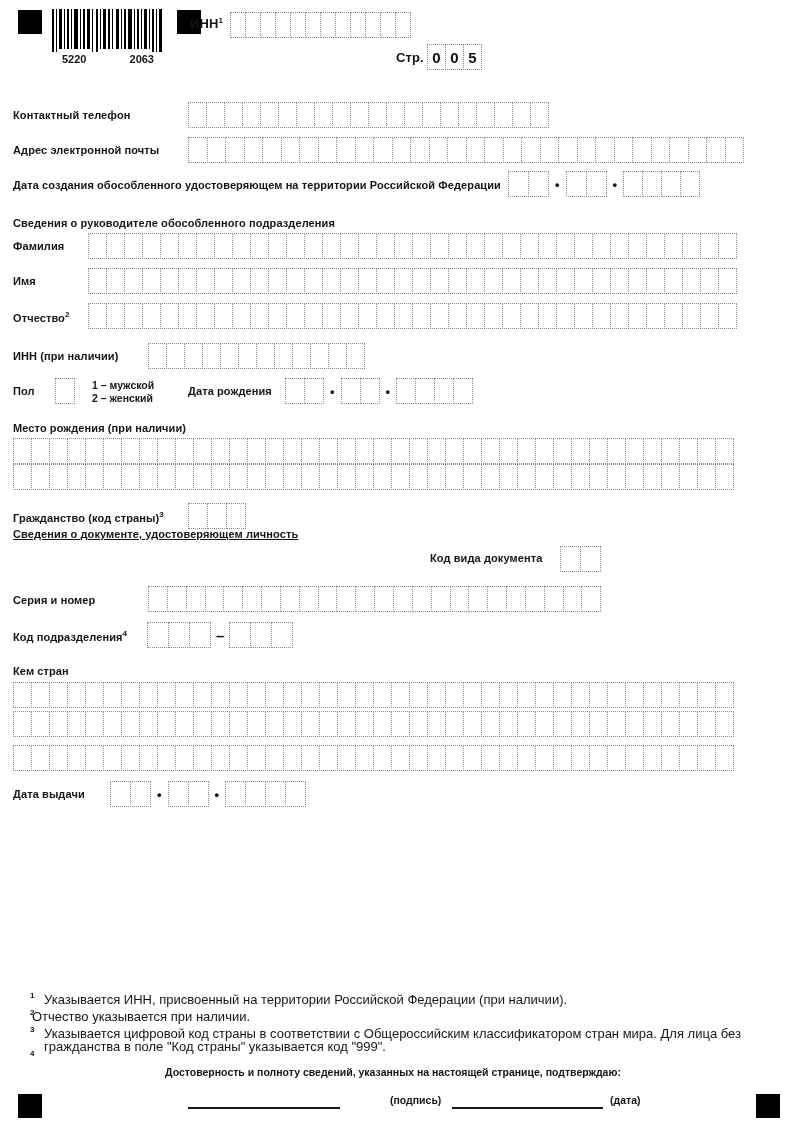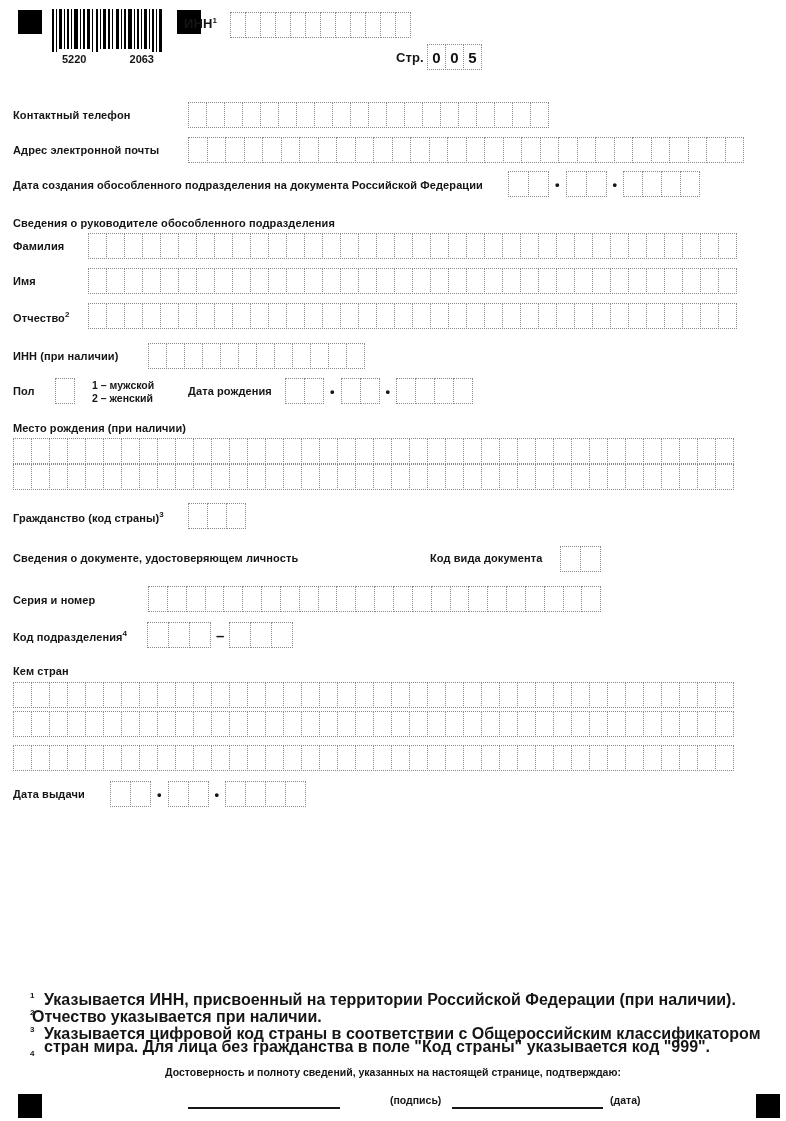--- a/index.html
+++ b/index.html
@@ -15,21 +15,21 @@
         margin-left:-1px;display:flex;align-items:center;justify-content:center;
         font-size:15px;font-weight:bold;color:#111;flex:0 0 auto;}
   .cell:first-child{margin-left:0;}
   .dgroup{position:absolute;display:flex;align-items:center;}
   .dot{font-size:13px;font-weight:bold;line-height:1;margin:0 6px;}
   .dash{font-size:15px;font-weight:bold;line-height:1;margin:0 5px;}
   .opts{position:absolute;font-size:10.5px;font-weight:bold;line-height:13px;white-space:nowrap;}
   .bctext{position:absolute;display:flex;justify-content:space-between;
           font-size:11px;font-weight:bold;padding:0 10px;box-sizing:border-box;}
   .fnsup{position:absolute;font-size:8px;font-weight:bold;}
-  .fn{position:absolute;font-size:16px;font-weight:bold;line-height:13px;}
+  .fn{position:absolute;font-size:13px;font-weight:normal;line-height:13px;}
   .confirm{position:absolute;left:0;width:100%;text-align:center;font-size:10.5px;font-weight:bold;}
   .sigline{position:absolute;height:2px;background:#161616;}
   .siglbl{position:absolute;font-size:10.5px;font-weight:bold;}
 </style>
 </head>
 <body>
 
 <div class="page">
 
   <div class="sq" style="left:18px;top:10px;"></div>
@@ -66,21 +66,21 @@
           <rect x="107" y="0" width="3" height="43"></rect>
       </g>
     </svg>
   </div>
   <div class="bctext" style="left:52px;top:53px;width:112px;gap:12px;">
     <span>5220</span>
     <span>2063</span>
   </div>
   <div class="sq" style="left:177px;top:10px;"></div>
 
-  <span class="lbl big" style="left:184px;top:16px;text-align:right;"><span>ИНН</span><sup>1</sup></span>
+  <span class="lbl big" style="left:190px;top:16px;text-align:right;"><span>ИНН</span><sup>1</sup></span>
   <div class="cellrow" style="left:230px;top:12px;--cw:16px;">
       <span class="cell"></span>
       <span class="cell"></span>
       <span class="cell"></span>
       <span class="cell"></span>
       <span class="cell"></span>
       <span class="cell"></span>
       <span class="cell"></span>
       <span class="cell"></span>
       <span class="cell"></span>
@@ -147,21 +147,21 @@
       <span class="cell"></span>
       <span class="cell"></span>
       <span class="cell"></span>
       <span class="cell"></span>
       <span class="cell"></span>
       <span class="cell"></span>
       <span class="cell"></span>
       <span class="cell"></span>
     </div>
 
-  <span class="lbl" style="left:13px;top:179px;">Дата создания обособленного подразделения на документа Российской Федерации</span>
+  <span class="lbl" style="left:13px;top:179px;">Дата создания обособленного удостоверяющем на территории Российской Федерации</span>
   <div class="dgroup" style="left:508px;top:171px;">
     <div class="cellrow inline" style="--cw:21px;">
         <span class="cell"></span>
         <span class="cell"></span>
       </div>
     <span class="dot">•</span>
     <div class="cellrow inline" style="--cw:21px;">
         <span class="cell"></span>
         <span class="cell"></span>
       </div>
@@ -426,21 +426,21 @@
       <span class="cell"></span>
     </div>
 
   <span class="lbl" style="left:13px;top:510px;"><span>Гражданство (код страны)</span><sup>3</sup></span>
   <div class="cellrow" style="left:188px;top:503px;--cw:20px;">
       <span class="cell"></span>
       <span class="cell"></span>
       <span class="cell"></span>
     </div>
 
-  <span class="lbl" style="left:13px;top:552px;">Сведения о документе, удостоверяющем личность</span>
+  <span class="lbl" style="left:13px;top:528px;text-decoration:underline;">Сведения о документе, удостоверяющем личность</span>
   <span class="lbl" style="left:430px;top:552px;">Код вида документа</span>
   <div class="cellrow" style="left:560px;top:546px;--cw:21px;">
       <span class="cell"></span>
       <span class="cell"></span>
     </div>
 
   <span class="lbl" style="left:13px;top:594px;">Серия и номер</span>
   <div class="cellrow" style="left:148px;top:586px;--cw:19.85px;">
       <span class="cell"></span>
       <span class="cell"></span>

